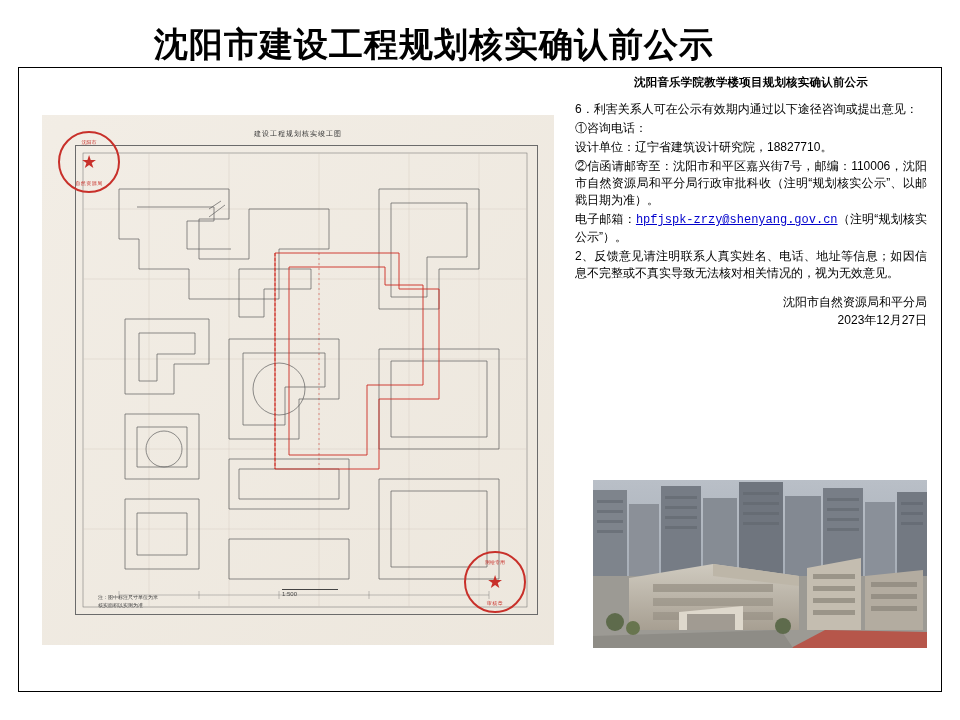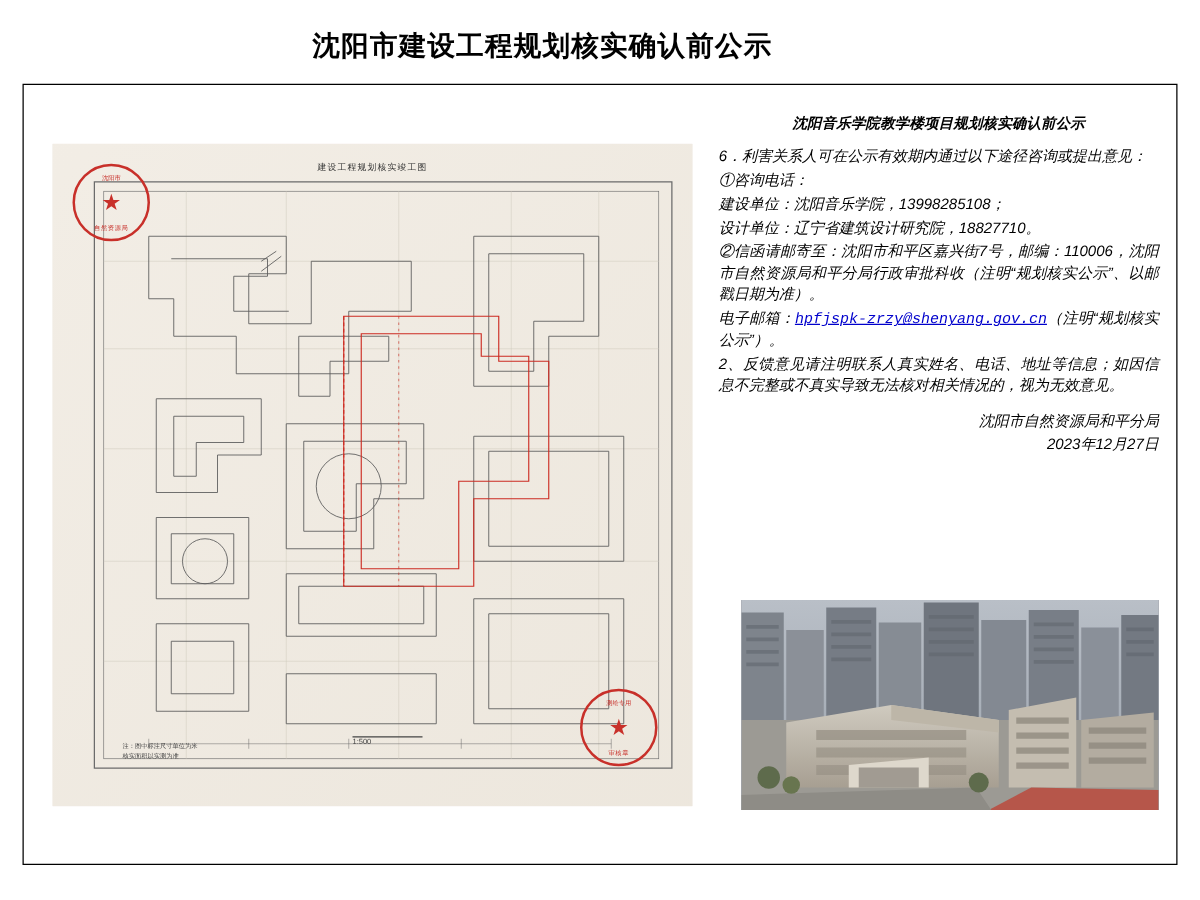--- a/index.html
+++ b/index.html
@@ -19,21 +19,21 @@
     width: 960px;
     height: 720px;
     box-sizing: border-box;
   }
   .page-title {
     position: absolute;
     top: 22px;
     left: 0;
     width: 868px;
     text-align: center;
-    font-size: 22px;
+    font-size: 34px;
     font-weight: bold;
     letter-spacing: 1px;
     font-family: "Liberation Serif", serif;
   }
   .content-frame {
     position: absolute;
     top: 67px;
     left: 18px;
     width: 924px;
     height: 625px;
@@ -134,25 +134,24 @@
     bottom: 36px;
     left: 56px;
     font-size: 5px;
     color: #444;
     line-height: 1.5;
     text-align: left;
   }
   
   .text-col {
     position: absolute;
-    top: 23px;
+    top: 7px;
     left: 556px;
     width: 352px;
     font-family: "Liberation Sans", sans-serif;
-    font-style: italic;
   }
   .doc-heading {
     text-align: center;
     font-size: 11.5px;
     font-weight: bold;
     margin-bottom: 11px;
     letter-spacing: 0.2px;
   }
   .para {
     font-size: 12px;
@@ -271,21 +270,20 @@
         <div>注：图中标注尺寸单位为米</div>
         <div>核实面积以实测为准</div>
       </div>
     </div>
 
     <div class="text-col">
       <div class="doc-heading">沈阳音乐学院教学楼项目规划核实确认前公示</div>
 
       <p class="para">6．利害关系人可在公示有效期内通过以下途径咨询或提出意见：</p>
       <p class="para">①咨询电话：</p>
-      <p class="para">建设单位：沈阳音乐学院，13998285108；</p>
       <p class="para">设计单位：辽宁省建筑设计研究院，18827710。</p>
       <p class="para">②信函请邮寄至：沈阳市和平区嘉兴街7号，邮编：110006，沈阳市自然资源局和平分局行政审批科收（注明“规划核实公示”、以邮戳日期为准）。</p>
 
       <p class="para"><span>电子邮箱：</span><a class="email-link" href="#">hpfjspk-zrzy@shenyang.gov.cn</a><span>（注明“规划核实公示”）。</span></p>
 
       <p class="para">2、反馈意见请注明联系人真实姓名、电话、地址等信息；如因信息不完整或不真实导致无法核对相关情况的，视为无效意见。</p>
 
       <div class="sign">
         <div>沈阳市自然资源局和平分局</div>
         <div>2023年12月27日</div>

